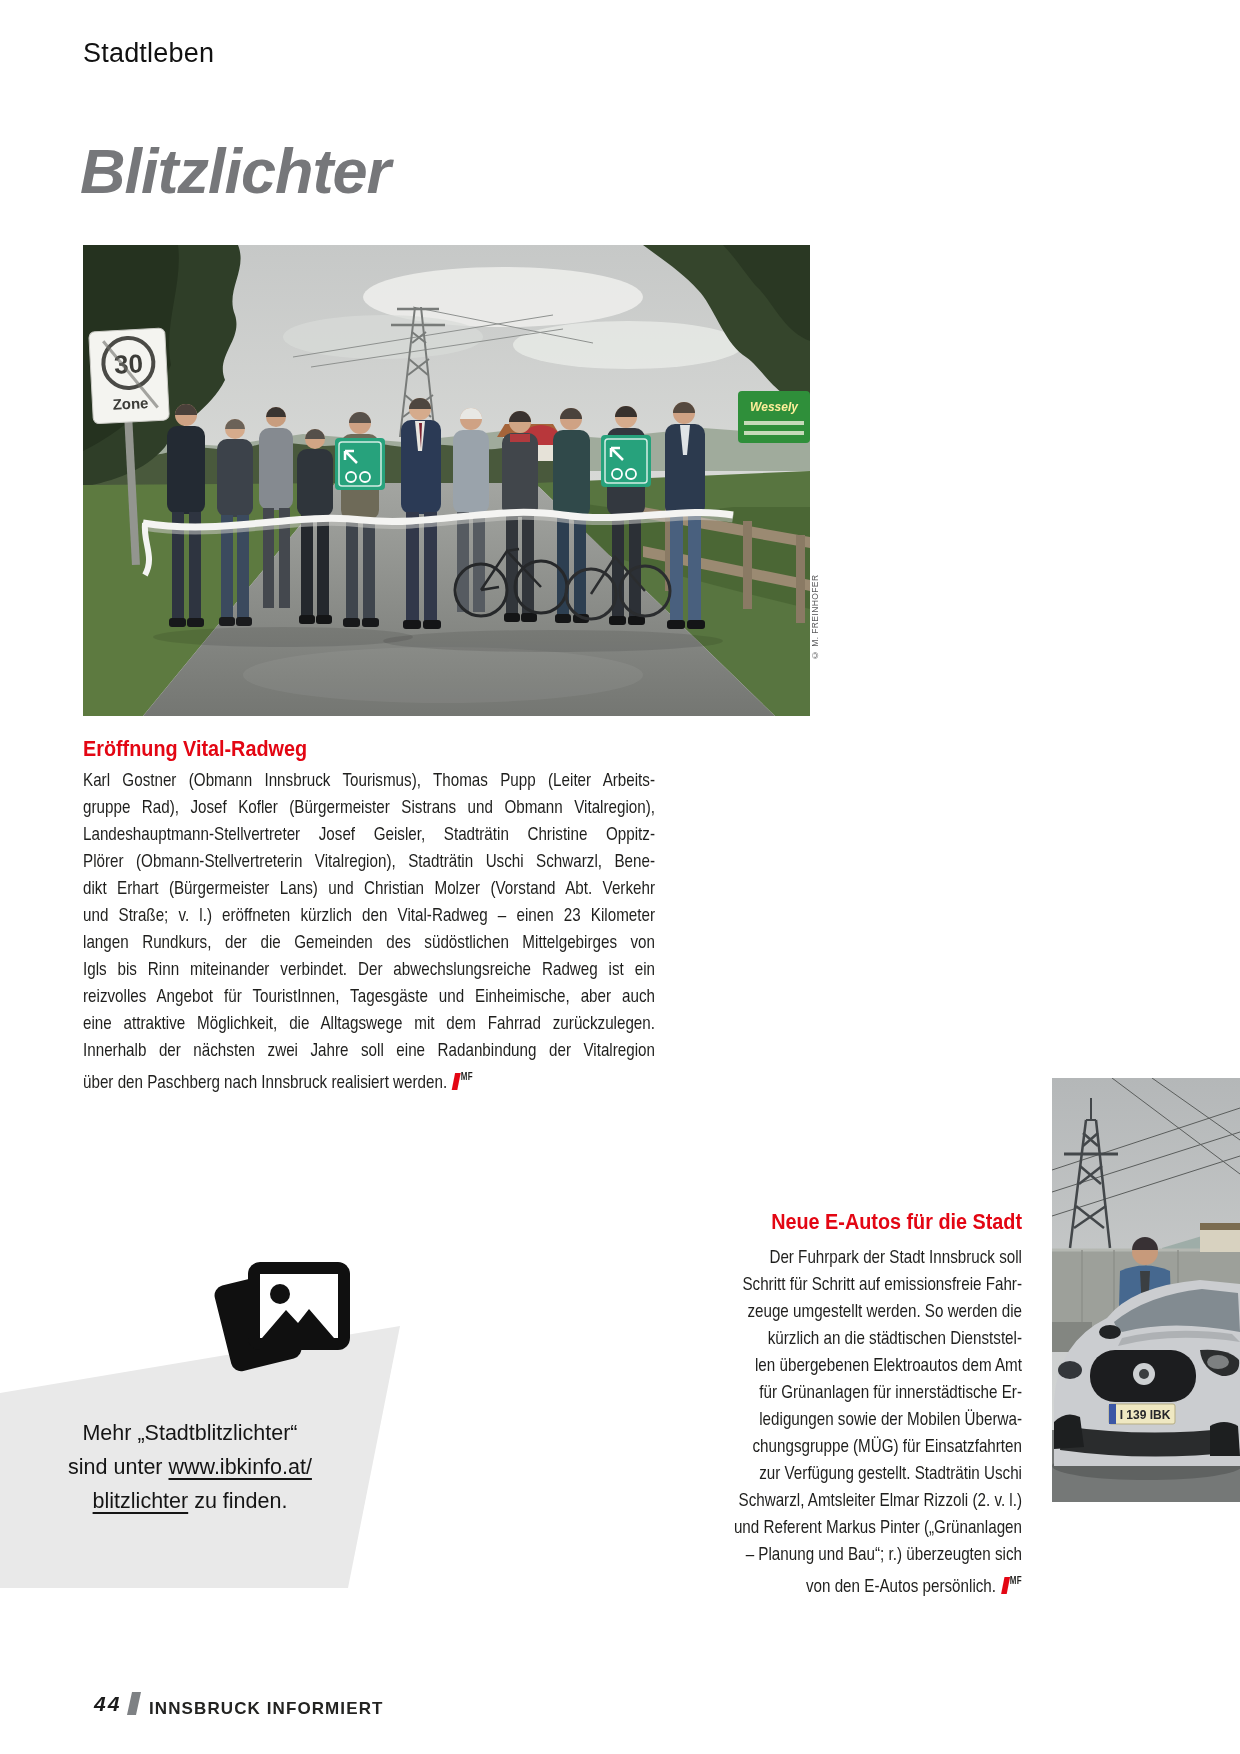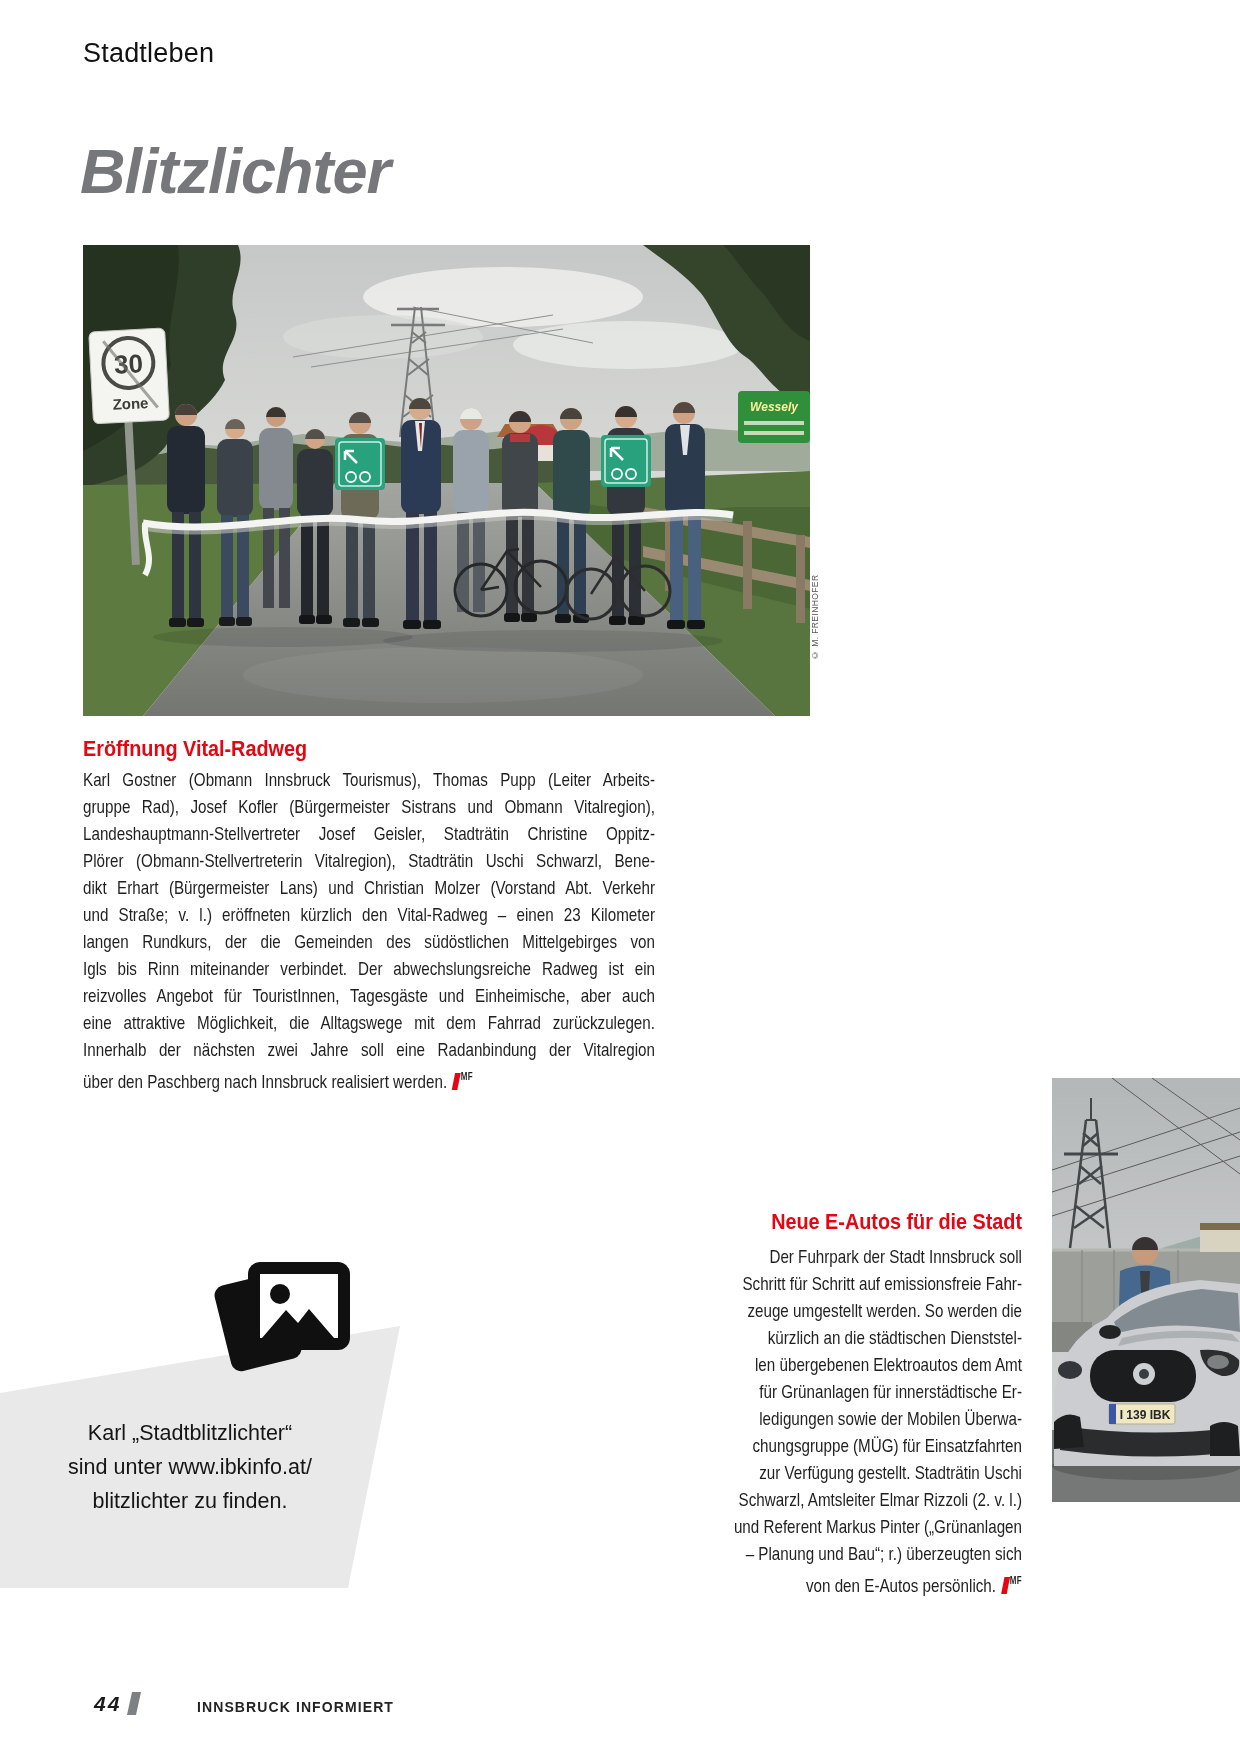--- a/index.html
+++ b/index.html
@@ -30,27 +30,27 @@
   .jline{text-align:justify;text-align-last:justify;}
   .jline.last{text-align-last:left;}
   .red-slash{display:inline-block;width:7px;height:17px;background:#e30613;transform:skewX(-14deg);margin:0 2px 0 8px;vertical-align:-2px;}
   .initials{font-size:10px;font-weight:700;letter-spacing:.5px;vertical-align:8px;color:#1f1f1d;}
 
   .promo-panel{left:0;top:1320px;width:420px;height:268px;}
   .promo-icon{left:212px;top:1256px;width:145px;height:125px;}
   .promo-text{left:0px;top:1416px;width:380px;text-align:center;font-size:21.5px;line-height:34px;color:#151515;}
   .promo-line{white-space:pre-wrap;}
   .promo-text strong{font-weight:400;}
-  .plink{color:inherit;text-decoration-thickness:1.8px;text-underline-offset:4px;cursor:pointer;}
+  .plink{color:inherit;text-decoration:underline;text-decoration-thickness:1.8px;text-underline-offset:4px;cursor:pointer;}
 
   .eauto-photo{left:1052px;top:1078px;width:188px;height:424px;}
 
   .footer-pagenum{left:94px;top:1692px;font-size:21px;font-weight:700;letter-spacing:2px;color:#1b1b1b;font-style:italic;}
   .footer-slash{left:127px;top:1692px;width:14px;height:23px;}
-  .footer-name{left:149px;top:1699px;font-size:14px;font-weight:700;letter-spacing:1.1px;color:#232321;white-space:nowrap;margin-left:48px;}
+  .footer-name{left:149px;top:1699px;font-size:17px;font-weight:700;letter-spacing:1.1px;color:#232321;white-space:nowrap;}
 </style>
 </head>
 <body>
 
 <div class="abs section-label">Stadtleben</div>
 <div class="abs page-title">Blitzlichter</div>
 
 <svg class="abs photo-frame" viewBox="0 0 727 471" preserveAspectRatio="none">
   <defs>
     <linearGradient id="sky1" x1="0" y1="0" x2="0" y2="1">
@@ -290,21 +290,21 @@
   <polygon points="0,73 400,6 348,268 0,268" fill="#e9e9e9"></polygon>
 </svg>
 <svg class="abs promo-icon" viewBox="0 0 145 125">
   <rect x="10" y="22" width="72" height="88" rx="10" transform="rotate(-14 46 66)" fill="#101010"></rect>
   <rect x="36" y="6" width="102" height="88" rx="12" fill="#101010"></rect>
   <rect x="48" y="18" width="78" height="64" fill="#ffffff"></rect>
   <circle cx="68" cy="38" r="10" fill="#101010"></circle>
   <path d="M50,82 L74,54 L86,67 L97,53 L122,82 Z" fill="#101010"></path>
 </svg>
 <div class="abs promo-text">
-  <div class="promo-line"><span>Karl </span><strong>„Stadtblitzlichter“</strong></div>
+  <div class="promo-line"><span>Mehr </span><strong>„Stadtblitzlichter“</strong></div>
   <div class="promo-line"><span>sind unter </span><a class="plink">www.ibkinfo.at/</a></div>
   <div class="promo-line"><a class="plink">blitzlichter</a><span> zu finden.</span></div>
 </div>
 
 <div class="abs article-heading h-right">Neue E-Autos für die Stadt</div>
 <div class="abs article-body body-right">
   <div>Der Fuhrpark der Stadt Innsbruck soll</div>
   <div>Schritt für Schritt auf emissionsfreie Fahr-</div>
   <div>zeuge umgestellt werden. So werden die</div>
   <div>kürzlich an die städtischen Dienststel-</div>

